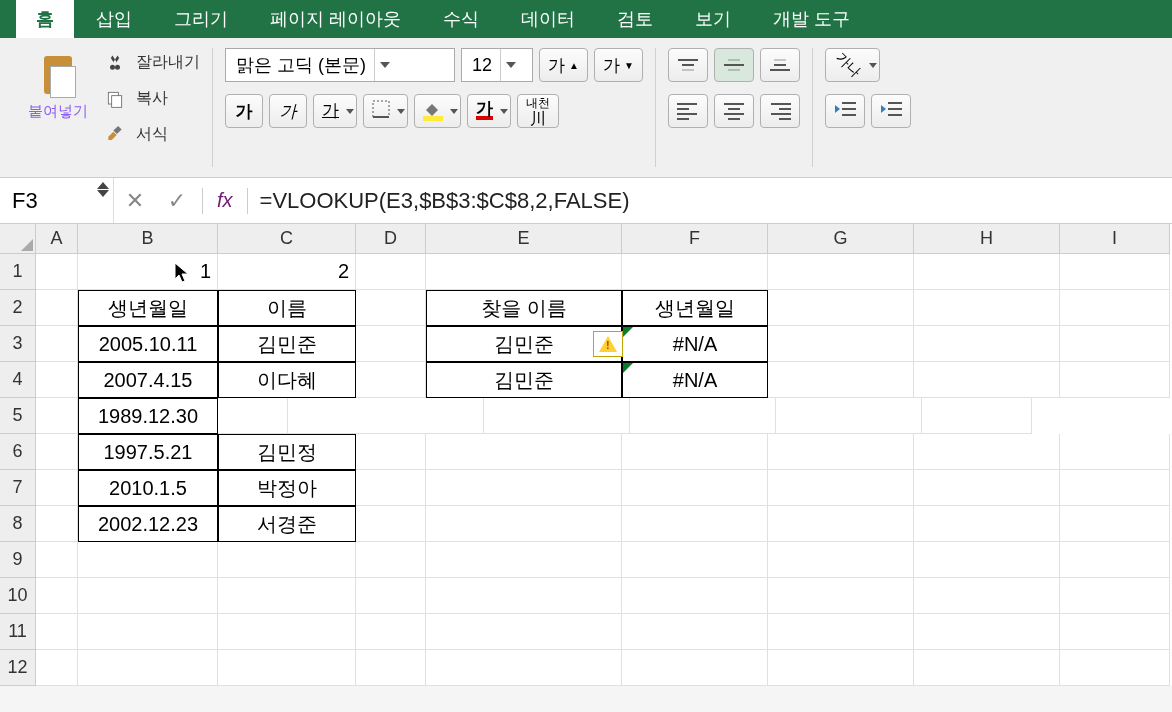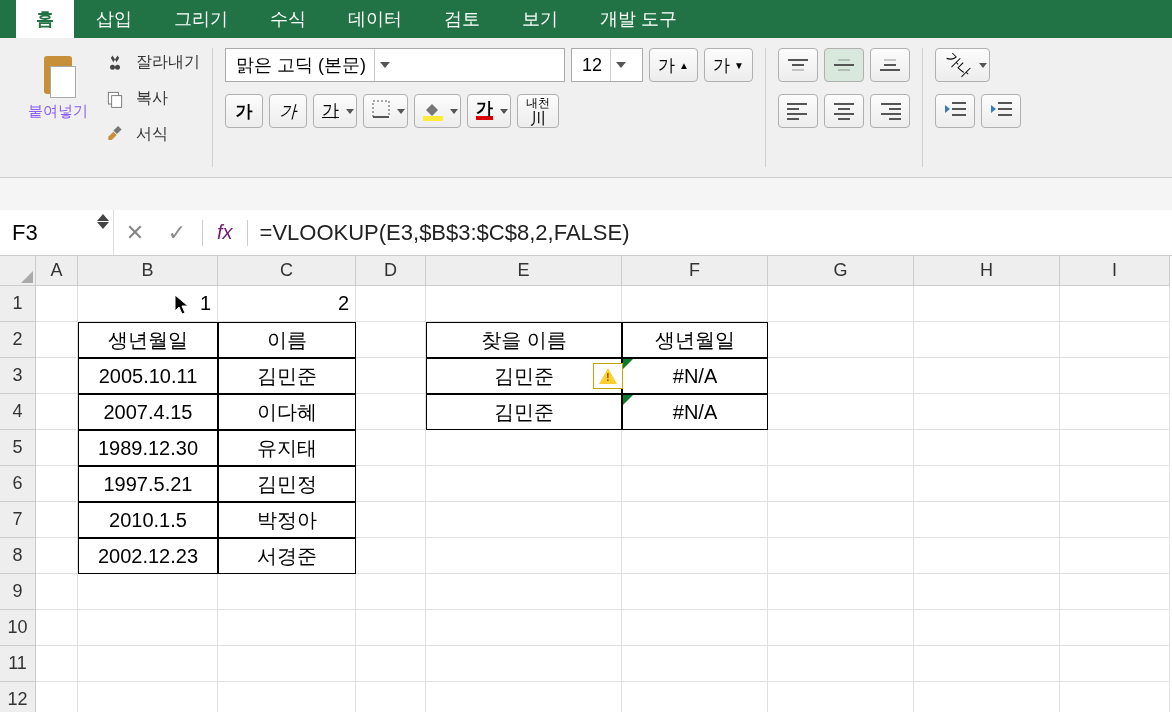--- a/index.html
+++ b/index.html
@@ -132,21 +132,20 @@
   
   .align-btn-row { display:flex; gap:6px; }
   .align-lines { display:flex; flex-direction:column; gap:3px; align-items:center; width:22px;}
   .al-line { height:2px; background:#555; }
 
   
   .formula-bar {
     background:#fff; border-bottom:1px solid #ccc;
     height: 46px; display:flex; align-items:center;
     padding-left: 4px;
-    margin-top: 32px;
   }
   .name-box {
     width: 110px; height:100%;
     border-right:1px solid #ddd;
     display:flex; align-items:center;
     padding-left:8px; font-size:22px;
     position:relative;
   }
   .name-spin { position:absolute; right:4px; top:4px; display:flex; flex-direction:column; gap:1px;}
   .spin-up,.spin-down{ width:0;height:0;border-left:6px solid transparent;border-right:6px solid transparent; }
@@ -226,20 +225,21 @@
   }
   .cursor-svg{width:16px;height:22px;}
 </style>
 </head>
 <body>
 
 <div class="ribbon-tabs">
   <div class="ribbon-tab active">홈</div>
   <div class="ribbon-tab">삽입</div>
   <div class="ribbon-tab">그리기</div>
+  <div class="ribbon-tab">페이지 레이아웃</div>
   <div class="ribbon-tab">수식</div>
   <div class="ribbon-tab">데이터</div>
   <div class="ribbon-tab">검토</div>
   <div class="ribbon-tab">보기</div>
   <div class="ribbon-tab">개발 도구</div>
 </div>
 
 <div class="ribbon-content">
 
   <div class="ribbon-group">
@@ -277,21 +277,21 @@
               </svg>
           </span>
           <span class="clip-label">서식</span>
         </div>
       </div>
     </div>
   </div>
 
   <div class="ribbon-group">
     <div class="font-row">
-      <div class="select-box" style="width:340px;">
+      <div class="select-box" style="width:230px;">
         <span>맑은 고딕 (본문)</span>
         <span class="select-drop">
             <span class="caret"></span>
           </span>
       </div>
       <div class="select-box" style="width:72px;">
         <span>12</span>
         <span class="select-drop">
             <span class="caret"></span>
           </span>
@@ -529,21 +529,20 @@
     </div>
     <div class="cell col-G"></div>
     <div class="cell col-H"></div>
     <div class="cell col-I"></div>
   </div>
 
   <div class="data-row">
     <div class="row-h">5</div>
     <div class="cell col-A"></div>
     <div class="cell col-B tbl-border">1989.12.30</div>
-    <div class="cell col-C tbl-border">유지태</div>
     <div class="cell col-D"></div>
     <div class="cell col-E"></div>
     <div class="cell col-F"></div>
     <div class="cell col-G"></div>
     <div class="cell col-H"></div>
     <div class="cell col-I"></div>
   </div>
 
   <div class="data-row">
     <div class="row-h">6</div>

